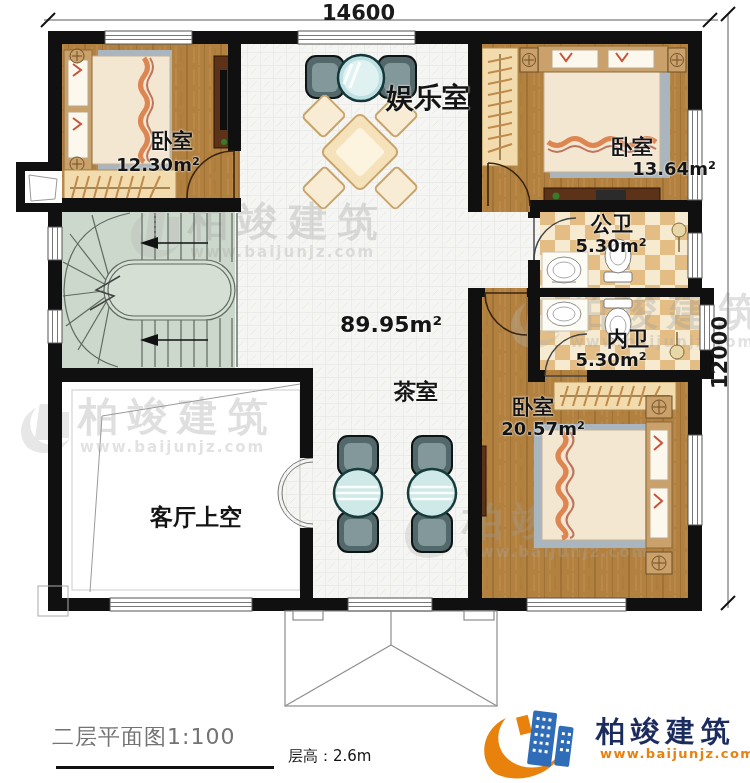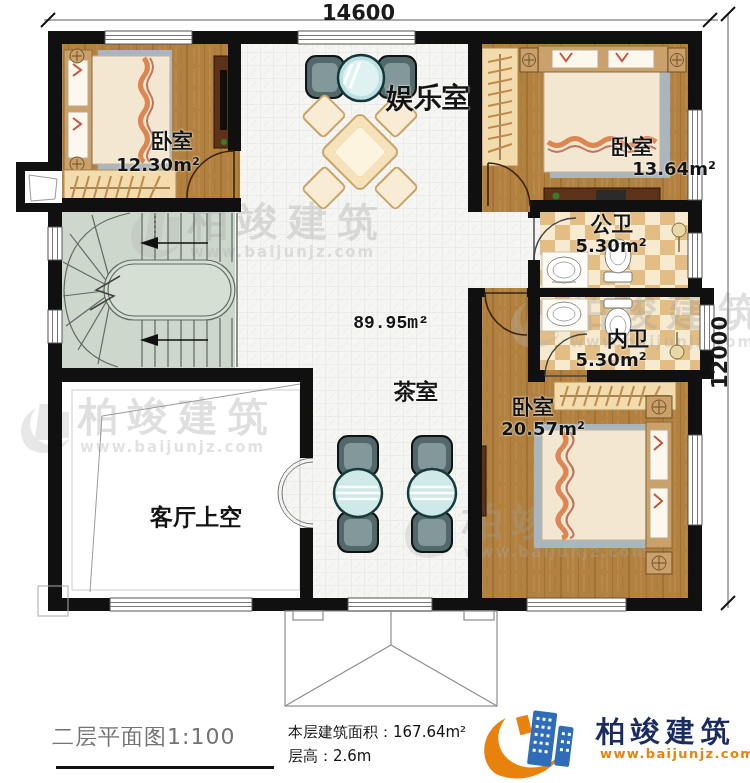--- a/index.html
+++ b/index.html
@@ -442,34 +442,33 @@
 <div class="lbl" style="left:158px;top:156px;font-size:18px;text-align:center;">12.30m²</div>
 
 <div class="lbl" style="left:428px;top:84px;font-size:28px;">娱乐室</div>
 
 <div class="lbl" style="left:632px;top:137px;font-size:21px;">卧室</div>
 <div class="lbl" style="left:626px;top:160px;font-size:18px;margin-left:48px;">13.64m²</div>
 
 <div class="lbl" style="left:612px;top:214px;font-size:21px;">公卫</div>
 <div class="lbl" style="left:611px;top:237px;font-size:18px;">5.30m²</div>
 
-<div class="lbl" style="left:391px;top:314px;font-size:18px;font-family:Liberation Mono, monospace;">89.95m²</div>
+<div class="lbl" style="left:391px;top:314px;font-size:22px;">89.95m²</div>
 
 <div class="lbl" style="left:611px;top:329px;font-size:21px;margin-left:17px;">内卫</div>
 <div class="lbl" style="left:611px;top:351px;font-size:18px;">5.30m²</div>
 
 <div class="lbl" style="left:416px;top:381px;font-size:22px;">茶室</div>
 
 <div class="lbl" style="left:533px;top:397px;font-size:21px;">卧室</div>
 <div class="lbl" style="left:531px;top:420px;font-size:18px;margin-left:12px;">20.57m²</div>
 
 <div class="lbl" style="left:196px;top:506px;font-size:23px;">客厅上空</div>
 
 <div class="footer-title"><span>二层平面图</span><span>1:100</span></div>
 <div class="footer-underline"></div>
 
-<div class="stats" style="left:288px;top:723px;position:absolute;"><span>本层建筑面积：</span><span>167.64m²</span></div>
 <div class="stats" style="left:288px;top:747px;position:absolute;"><span>层高：</span><span>2.6m</span></div>
 
 <div class="brand-name">柏竣建筑</div>
 <div class="brand-url">www.baijunjz.com</div>
 
 </div>
 
 </body></html>

